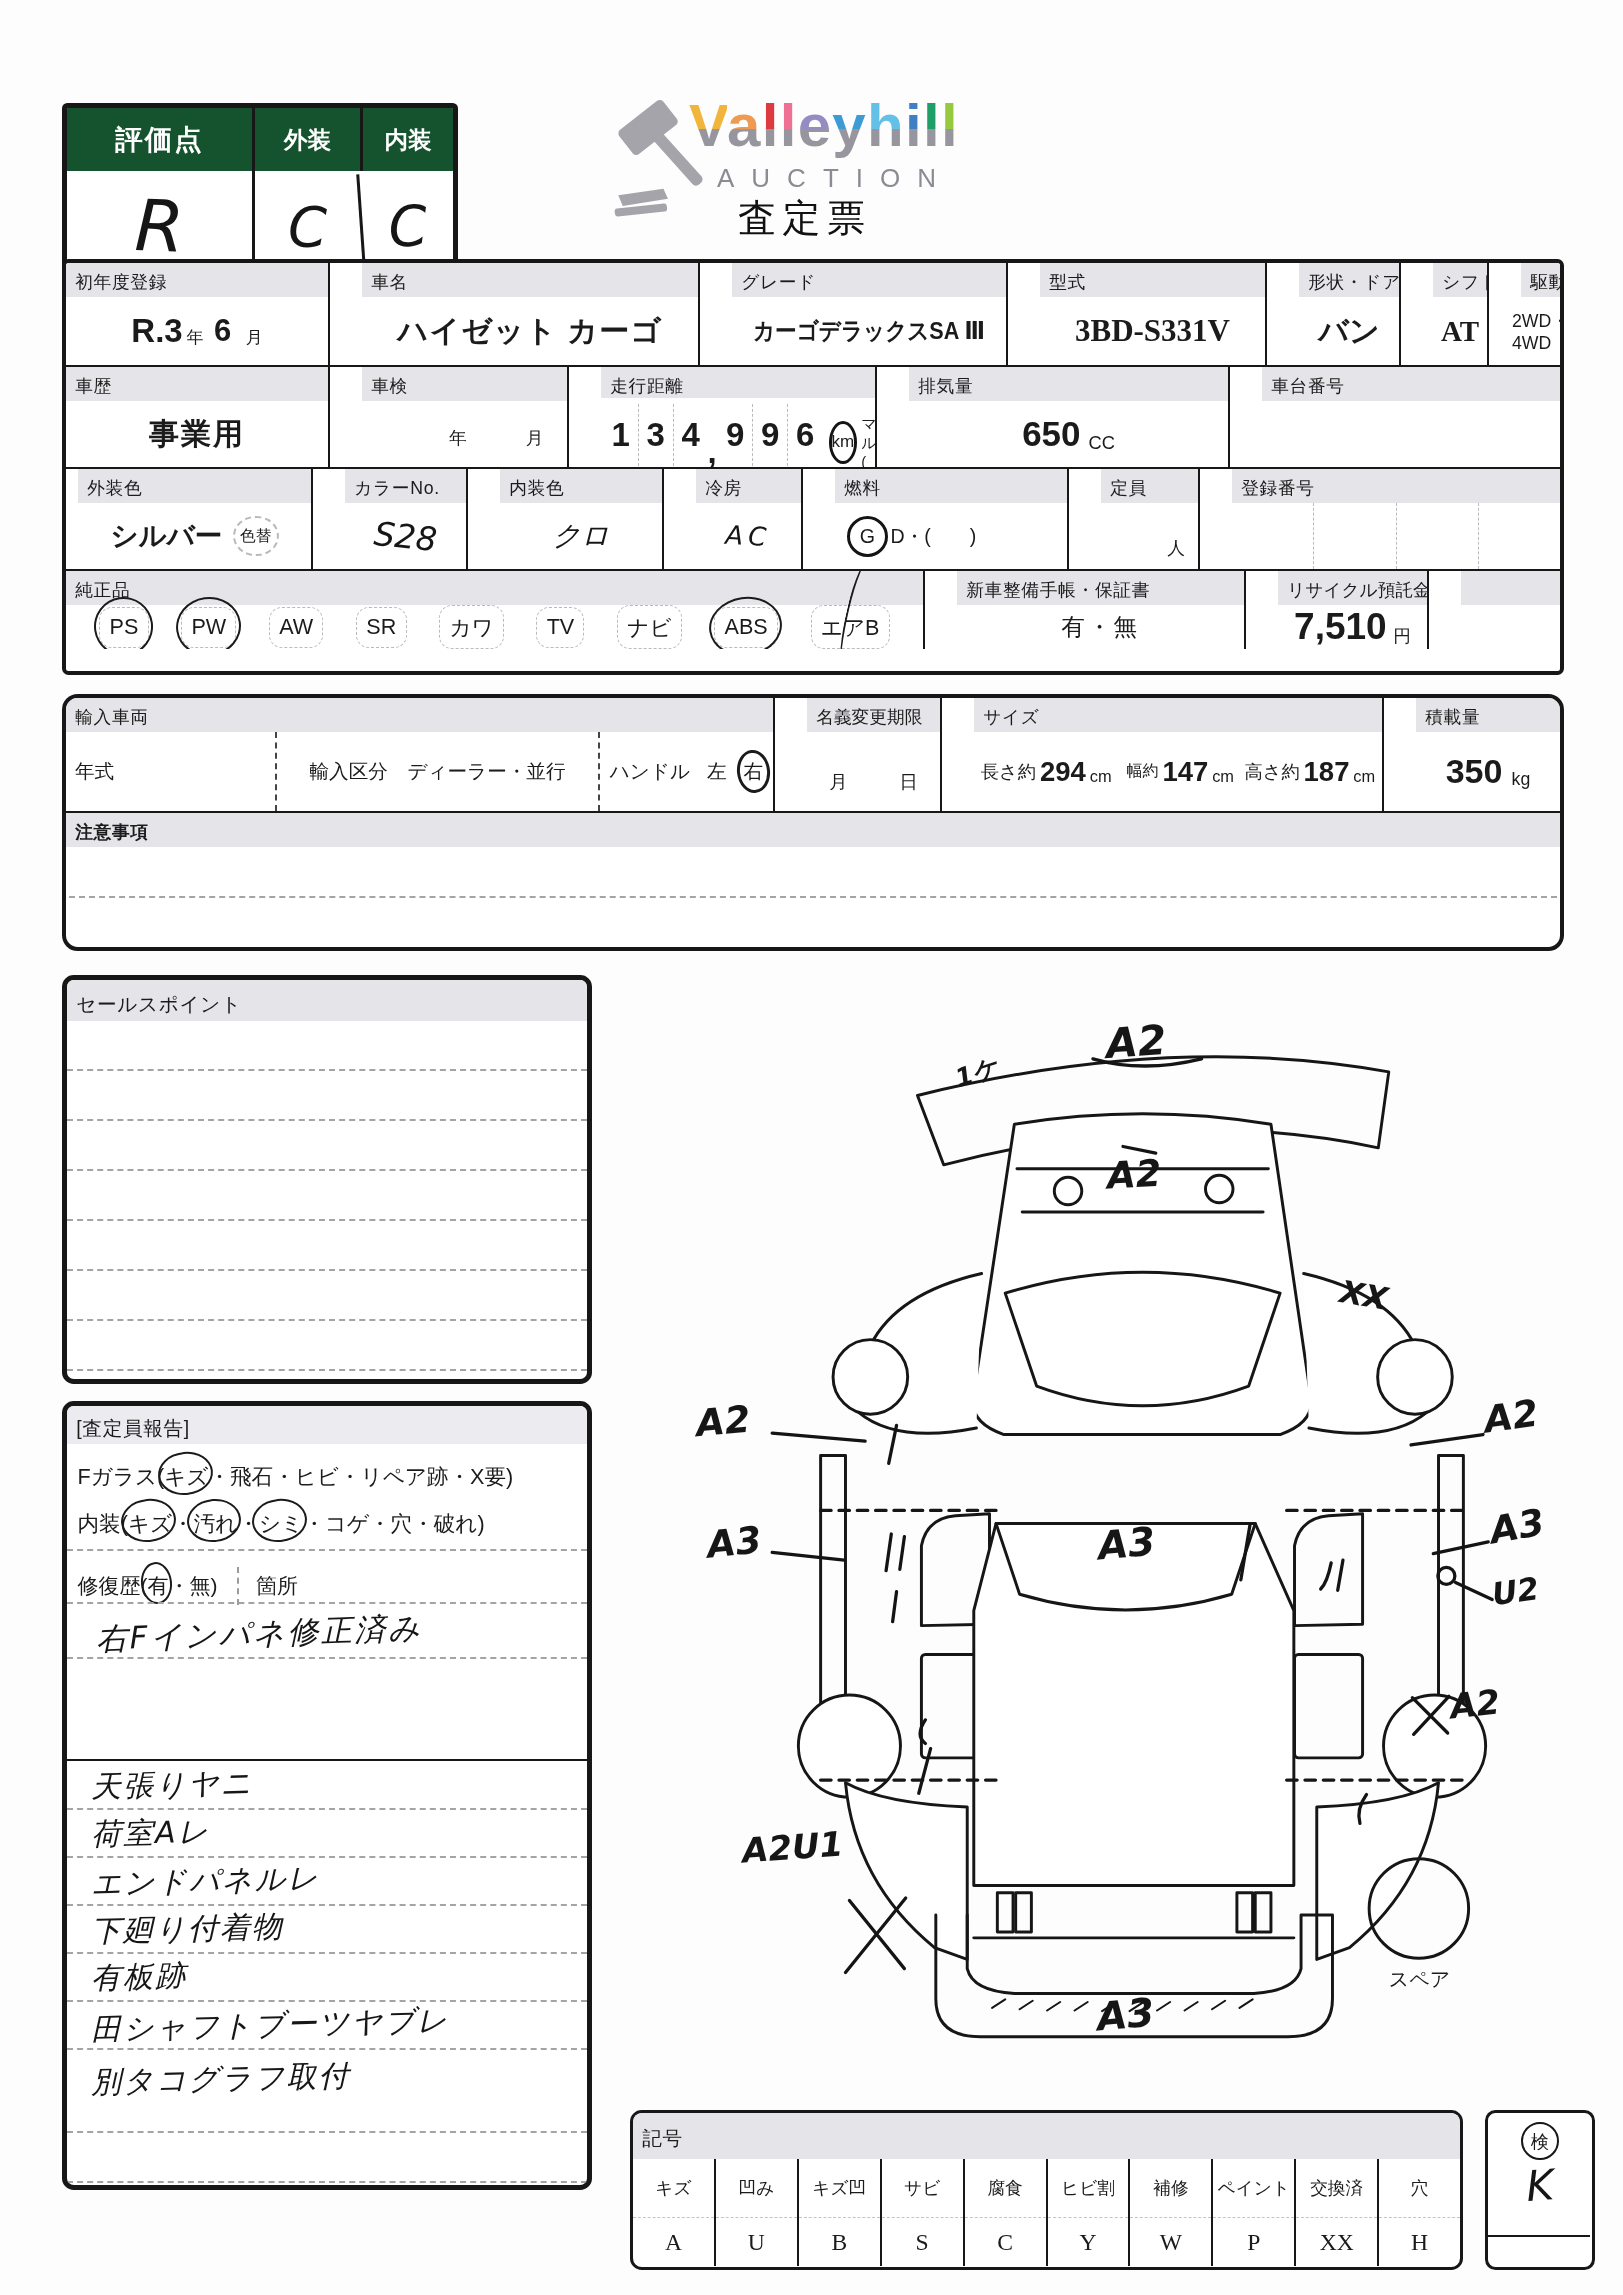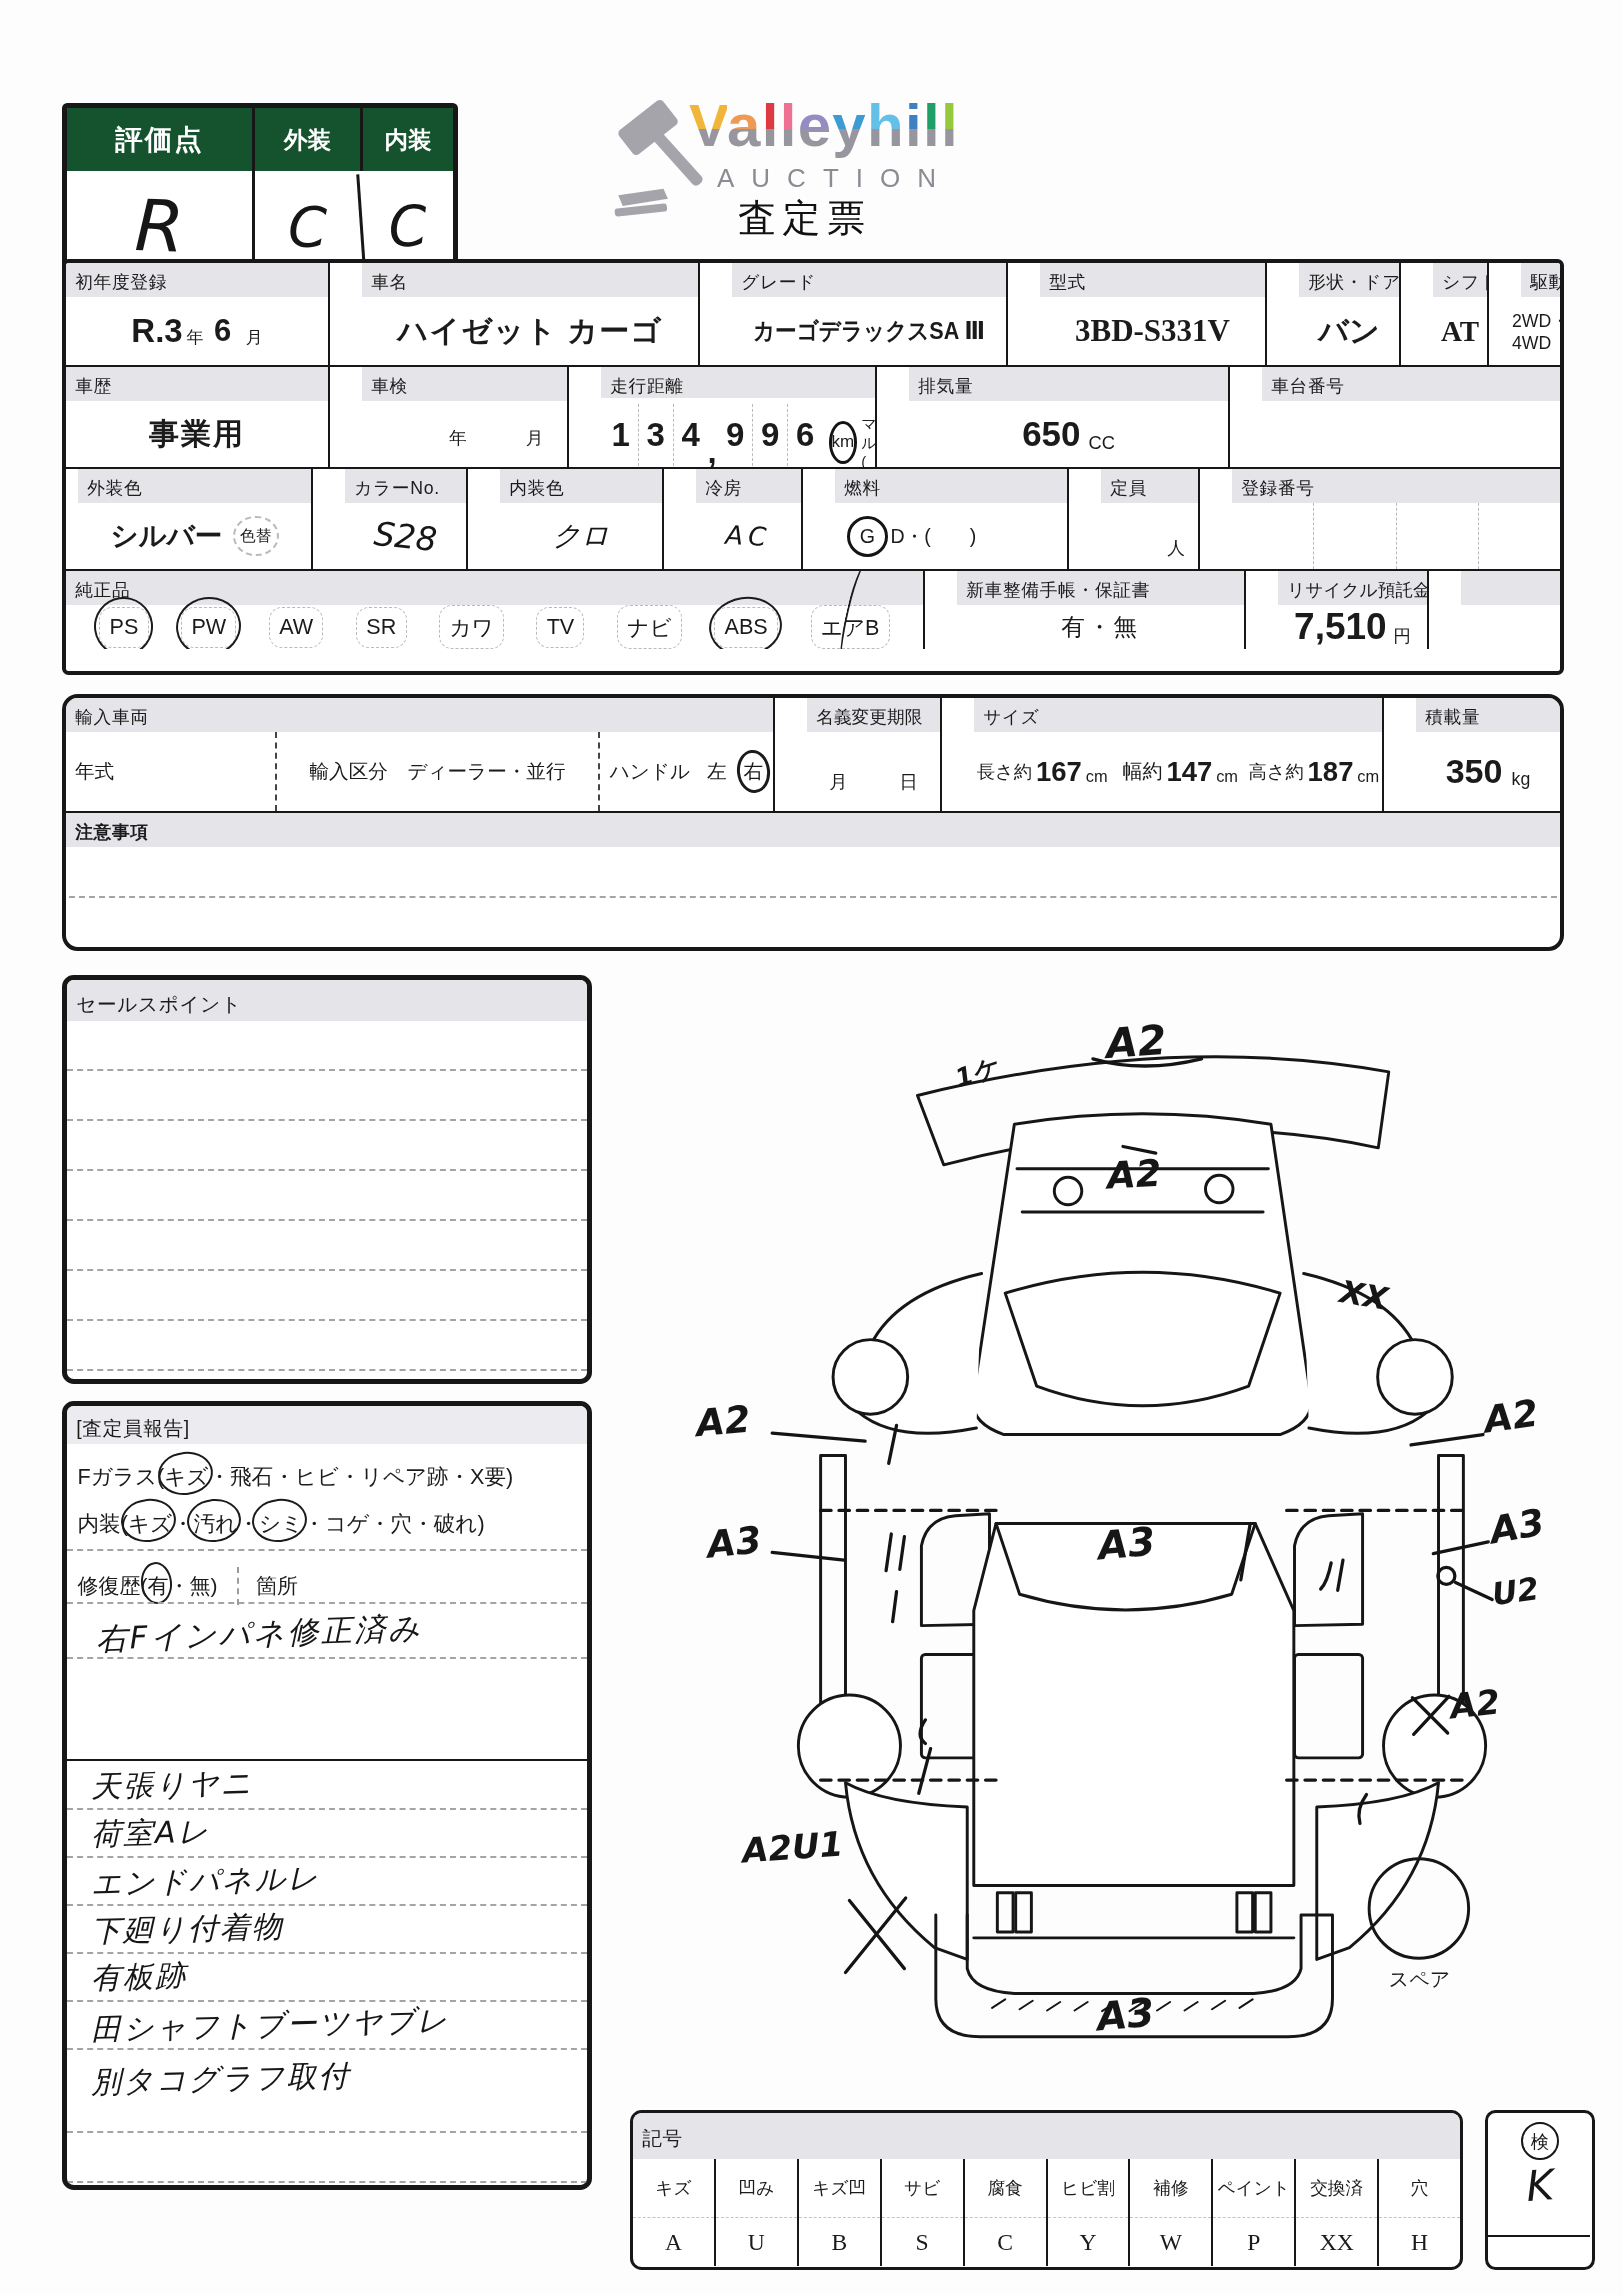--- a/index.html
+++ b/index.html
@@ -238,23 +238,23 @@
       <div class="clabel" style="letter-spacing:0;">名義変更期限</div>
       <div class="cval" style="gap:52px;font-size:18.3px;align-items:flex-end;padding-bottom:17px;">
         <span>月</span>
           <span>日</span>
       </div>
     </div>
     <div class="tcell" style="width:442px;">
       <div class="clabel">サイズ</div>
       <div class="cval" style="gap:3.9px;">
         <span style="font-size:18.3px;">長さ約</span>
-          <span style="font-size:27.5px;font-weight:700;">167</span>
+          <span style="font-size:27.5px;font-weight:700;">294</span>
           <span style="font-size:16.4px;margin-top:9.2px;">cm</span>
-        <span style="font-size:20px;margin-left:11px;">幅約</span>
+        <span style="font-size:16px;margin-left:11px;">幅約</span>
           <span style="font-size:27.5px;font-weight:700;">147</span>
           <span style="font-size:16.4px;margin-top:9.2px;">cm</span>
         <span style="font-size:18.3px;margin-left:6.5px;">高さ約</span>
           <span style="font-size:27.5px;font-weight:700;">187</span>
           <span style="font-size:16.4px;margin-top:9.2px;">cm</span>
       </div>
     </div>
     <div class="tcell" style="flex:1;">
       <div class="clabel">積載量</div>
       <div class="cval">

